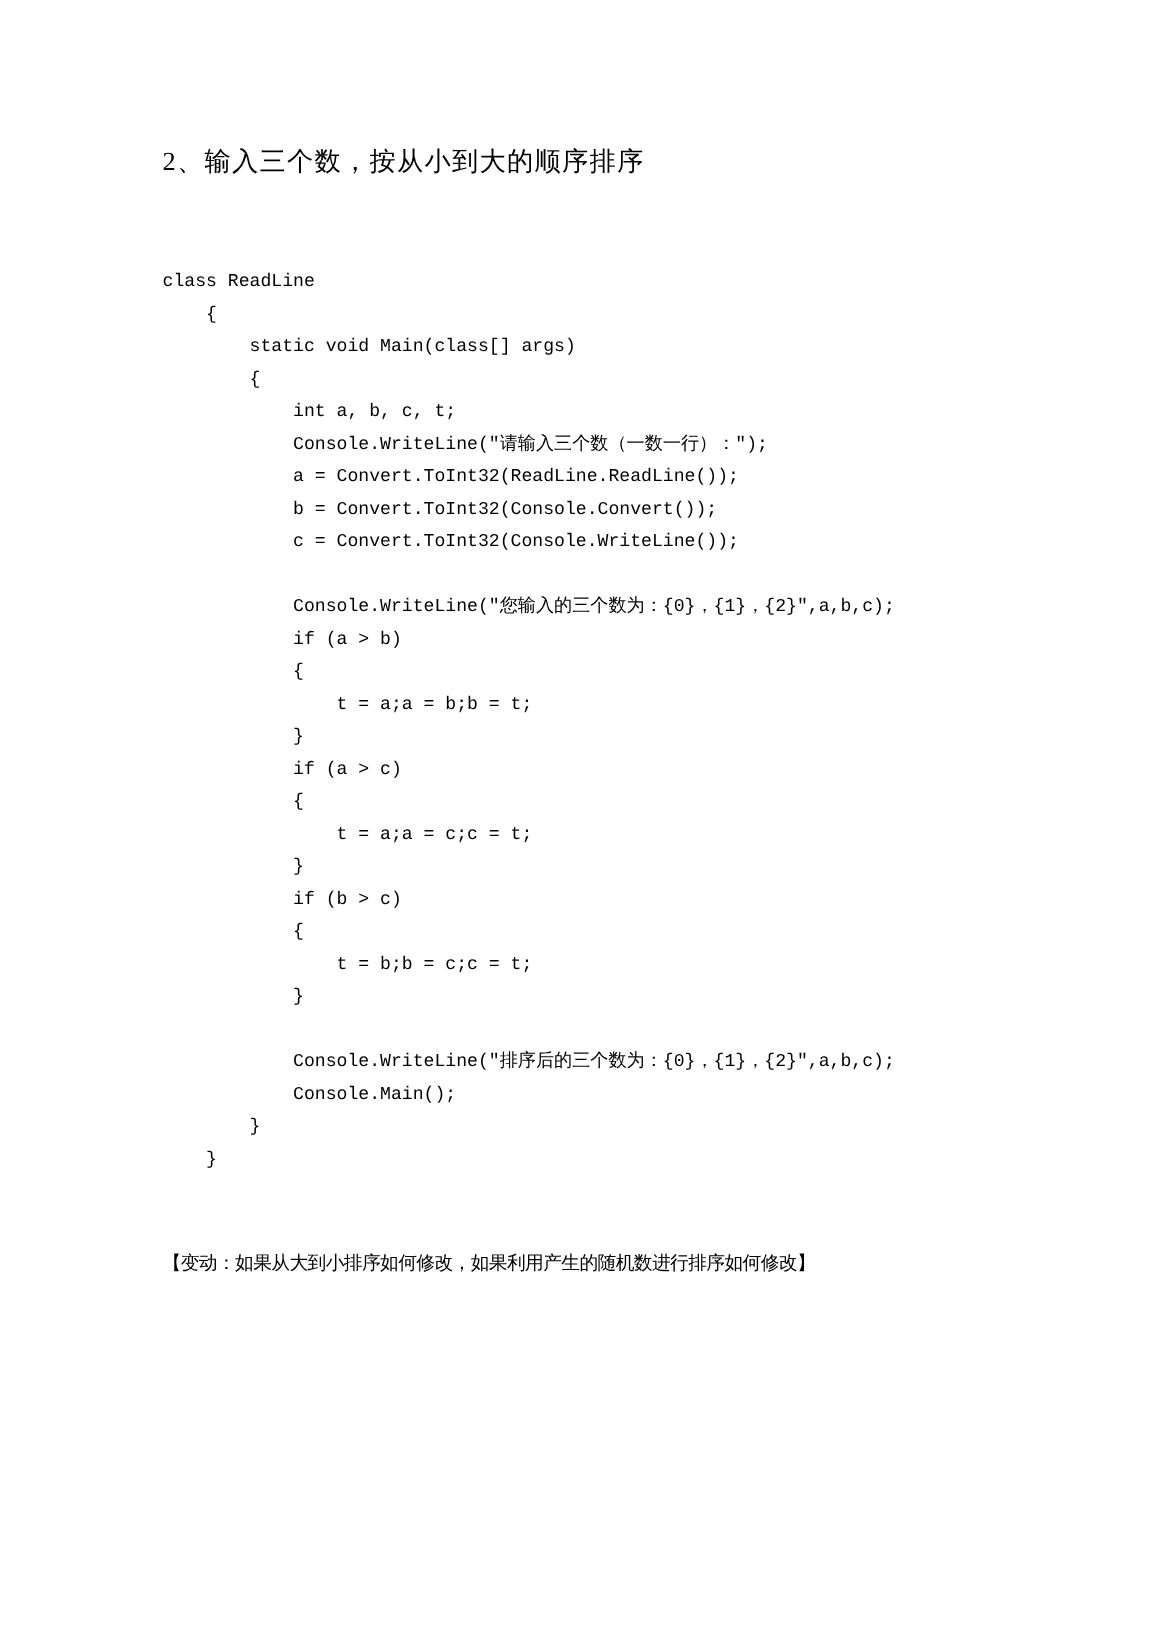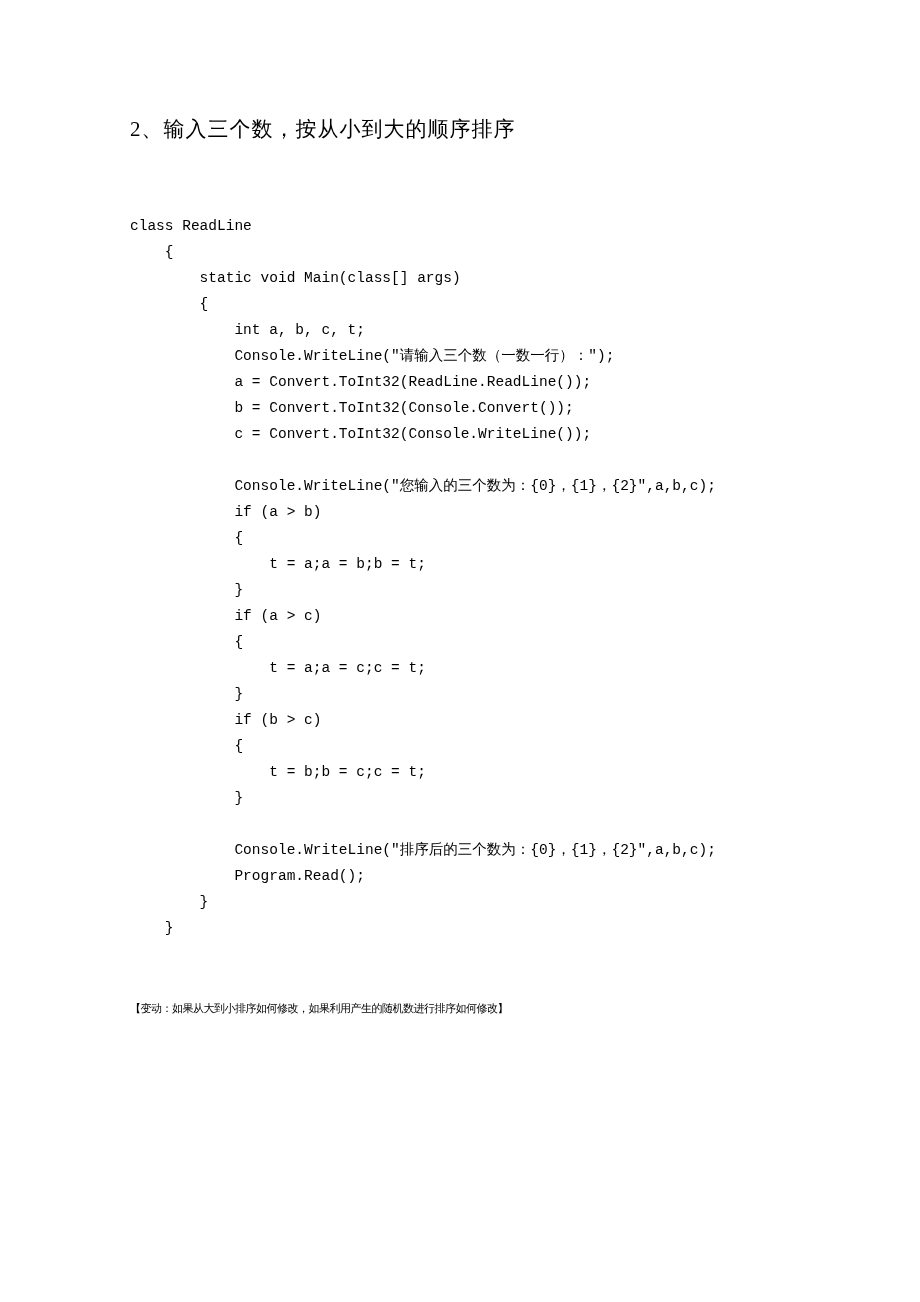--- a/index.html
+++ b/index.html
@@ -22,21 +22,21 @@
       letter-spacing: 1px;
     }
     .code-block {
       font-family: "SimSun", "宋体", "Courier New", monospace;
       font-size: 14.5px;
       line-height: 26px;
       white-space: pre;
       margin-bottom: 60px;
     }
     .variation-note {
-      font-size: 11px;
+      font-size: 15px;
       font-weight: normal;
       letter-spacing: -0.5px;
     }
   </style>
 </head>
 <body>
 
 <div class="title">2、输入三个数，按从小到大的顺序排序</div>
 
 <div class="code-block"><span>class ReadLine</span>
@@ -57,17 +57,17 @@
 <span>            if (a &gt; c)</span>
 <span>            {</span>
 <span>                t = a;a = c;c = t;</span>
 <span>            }</span>
 <span>            if (b &gt; c)</span>
 <span>            {</span>
 <span>                t = b;b = c;c = t;</span>
 <span>            }</span>
 <span></span>
 <span>            Console.WriteLine("排序后的三个数为：{0}，{1}，{2}",a,b,c);</span>
-<span>            Program.Read();</span>
+<span>            Console.Main();</span>
 <span>        }</span>
 <span>    }</span></div>
 
 <div class="variation-note">【变动：如果从大到小排序如何修改，如果利用产生的随机数进行排序如何修改】</div>
 
 </body></html>

